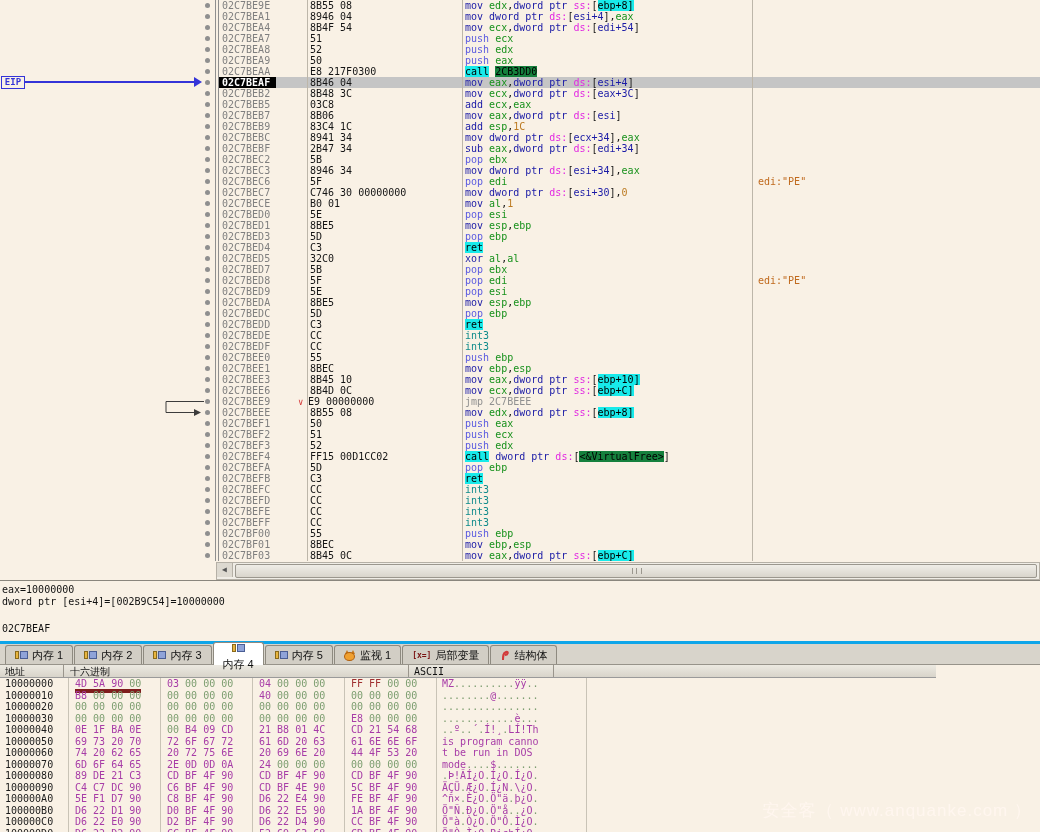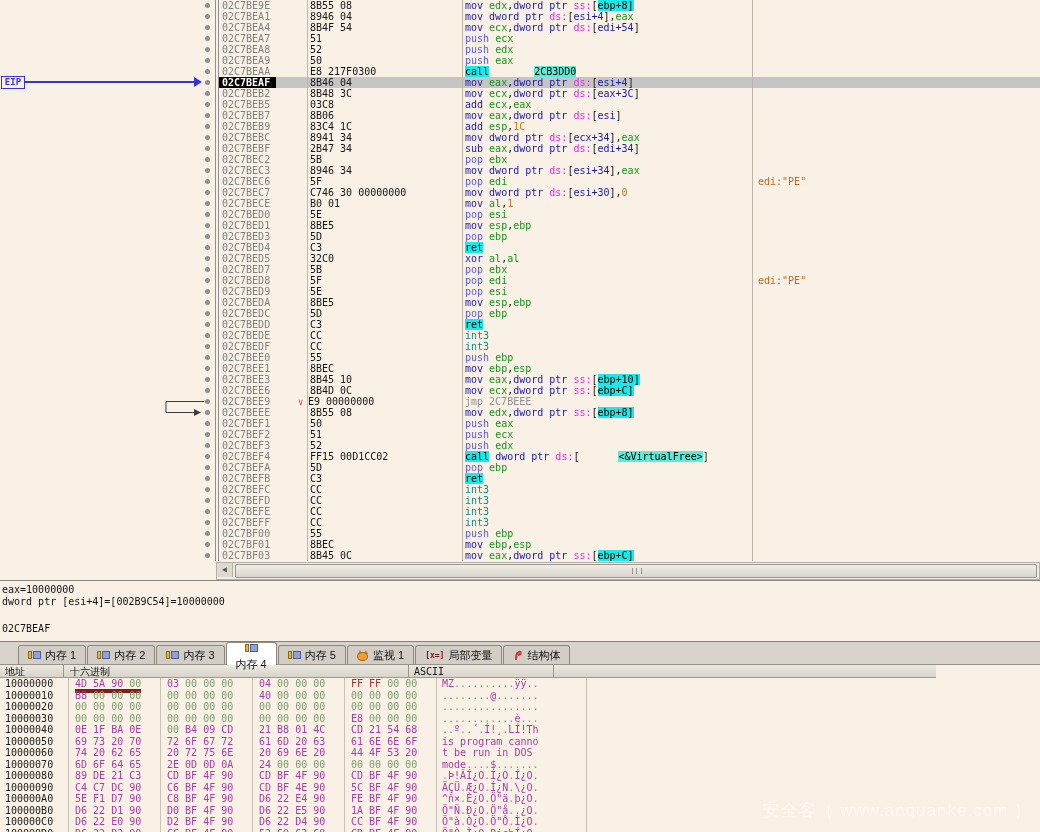--- a/index.html
+++ b/index.html
@@ -13,21 +13,21 @@
   .cell-dot .bp{position:absolute;left:5px;top:3px;width:5px;height:5px;border-radius:50%;background:#8F8F8F;}
   .drow-content{display:flex;flex:1;}
   .cell-addr{width:85px;flex:none;color:#7F7F7F;padding-left:4px;border-right:1px solid #BDB6A9;}
   .cell-bytes{width:152px;flex:none;color:#141414;padding-left:2px;border-right:1px solid #BDB6A9;}
   .cell-instr{width:287px;flex:none;color:#141414;padding-left:2px;border-right:1px solid #BDB6A9;}
   .cell-comment{flex:1;color:#C06A1E;padding-left:5px;}
   .eip-row .drow-content{background:#C5C5C5;}
   .eip-addr{background:#000;color:#FFF;margin-left:-4px;padding:0 6px 0 4px;font-weight:bold;}
   .t-navy{color:#1A1AA6;} .t-vio{color:#5B5BE0;} .t-green{color:#18911C;}
   .t-mag{color:#E228E2;} .t-org{color:#BC7A21;} .t-teal{color:#0F8B8B;} .t-gray{color:#909090;}
-  .bg-cyan{background:#18EAEA;color:#000;} .bg-yel{background:#5eead4;color:#000;margin-left:39px;}
+  .bg-cyan{background:#18EAEA;color:#000;} .bg-yel{background:#15803d;color:#000;}
   .redv{display:inline-block;width:10px;margin-left:-12px;color:#D63A3A;font-size:9px;}
   .vline{position:absolute;top:0;width:1px;height:561px;background:#8F8F8F;}
   
   .eip-tag{position:absolute;left:1px;top:76px;width:22px;height:11px;border:1px solid #3434D8;
            color:#3434D8;font-size:9px;line-height:10px;text-align:center;font-weight:bold;background:#F9F1E5;}
   .eip-line{position:absolute;left:24px;top:81px;width:170px;height:2px;background:#3434D8;}
   .eip-head{position:absolute;left:194px;top:77px;width:0;height:0;border-left:8px solid #3434D8;
             border-top:5px solid transparent;border-bottom:5px solid transparent;}
   
   .jmp-svg{position:absolute;left:158px;top:394px;}
@@ -41,22 +41,22 @@
            border-left:1px solid #9B978E;border-right:1px solid #9B978E;}
   .hs-grip i{position:absolute;left:3px;top:0;width:1px;height:6px;background:#9B978E;}
   .disasm-bottom{position:absolute;left:0;top:580px;width:1040px;height:1px;background:#8A867D;}
   
   .info-pane{position:absolute;left:0;top:581px;width:1040px;height:60px;background:#F9F1E5;
              font-size:10px;color:#111;padding:3px 0 0 2px;box-sizing:border-box;}
   .info-pane .iline{height:12px;line-height:12px;white-space:pre;}
   .info-pane .iaddr{margin-top:15px;height:12px;line-height:12px;}
   
   .tabbar{position:absolute;left:0;top:641px;width:1040px;height:24px;background:#D8D4CB;
-          border-top:1px solid #0ea5e9;border-bottom:1px solid #97938A;box-sizing:border-box;
-          display:flex;align-items:flex-end;padding-left:18px;font-family:"Liberation Sans","DejaVu Sans",sans-serif;}
+          border-top:3px solid #0ea5e9;border-bottom:1px solid #97938A;box-sizing:border-box;
+          display:flex;align-items:flex-end;padding-left:5px;font-family:"Liberation Sans","DejaVu Sans",sans-serif;}
   .tab{display:flex;align-items:center;gap:4px;height:18px;padding:0 9px;margin-right:1px;
        background:#D2CEC5;border:1px solid #8E8A80;border-bottom:none;border-radius:3px 3px 0 0;
        font-size:11px;color:#111;white-space:nowrap;}
   .tab.active{height:22px;background:#FFF;position:relative;z-index:2;margin-bottom:-1px;flex-direction:column;}
   .ic-mem{position:relative;width:13px;height:10px;flex:none;display:inline-block;}
   .ic-mem .y{position:absolute;left:0;top:1px;width:4px;height:8px;background:#E8B540;border:1px solid #8A6A1A;box-sizing:border-box;}
   .ic-mem .b{position:absolute;left:5px;top:1px;width:8px;height:8px;background:#8FA3D8;border:1px solid #4A5E94;box-sizing:border-box;}
   .ic-cat{position:relative;width:12px;height:11px;flex:none;display:inline-block;}
   .ic-cat .h{position:absolute;left:0;top:2px;width:11px;height:9px;border-radius:50%;background:#F0A030;border:1px solid #B06010;box-sizing:border-box;}
   .ic-cat .e1,.ic-cat .e2{position:absolute;top:0;width:0;height:0;border-left:2px solid transparent;

